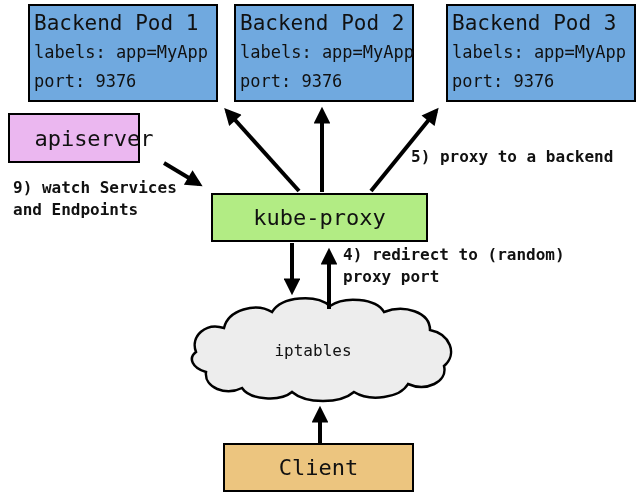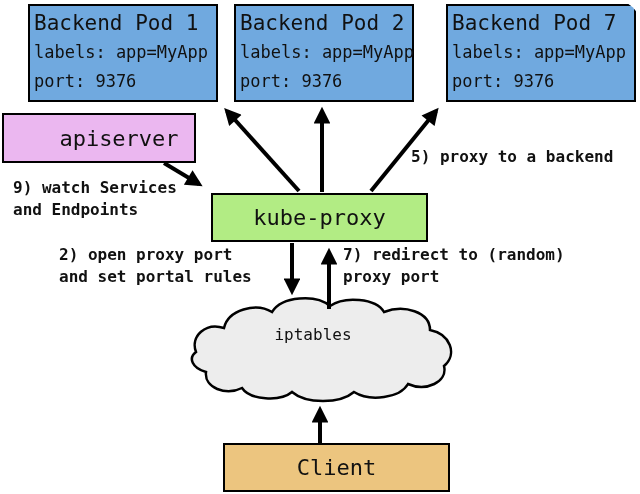--- a/index.html
+++ b/index.html
@@ -4,21 +4,20 @@
 <style>
   html, body { margin: 0; padding: 0; background: #ffffff; }
   #stage {
     position: relative;
     width: 640px;
     height: 494px;
     background: #ffffff;
     font-family: "DejaVu Sans Mono", "Liberation Mono", monospace;
     color: #111111;
     overflow: hidden;
-    border-radius: 25px;
   }
   #connectors { position: absolute; left: 0; top: 0; width: 640px; height: 494px; }
   .box {
     position: absolute;
     box-sizing: border-box;
     border: 2.5px solid #000000;
   }
   .pod {
     background: var(--pod-fill, #70a9df);
     top: 4px;
@@ -30,38 +29,38 @@
   #pod3 { left: 446px; width: 190px; }
   .pod-title { font-size: 21px; line-height: 30px; white-space: nowrap; }
   .pod-line  { font-size: 17px; line-height: 29px; white-space: nowrap; }
   .node-label {
     display: flex;
     align-items: center;
     justify-content: center;
     font-size: 22px;
     white-space: nowrap;
   }
-  #apiserver  { left: 2px;   top: 113px; width: 194px; height: 50px; background: var(--apiserver-fill, #ebb7f0); padding-left: 40px; }
+  #apiserver  { left: 8px;   top: 113px; width: 132px; height: 50px; background: var(--apiserver-fill, #ebb7f0); padding-left: 40px; }
   #kubeproxy  { left: 211px; top: 193px; width: 217px; height: 49px; background: var(--kube-proxy-fill, #b2ec84); }
-  #client     { left: 223px; top: 443px; width: 227px; height: 49px; background: var(--client-fill, #ecc57f); align-items: center; }
+  #client     { left: 223px; top: 443px; width: 191px; height: 49px; background: var(--client-fill, #ecc57f); align-items: center; }
   .annotation {
     position: absolute;
     font-size: 16px;
     font-weight: bold;
     line-height: 22px;
     white-space: pre-line;
   }
   #ann1 { left: 13px;  top: 177px; }
   #ann2 { left: 59px;  top: 244px; }
   #ann3 { left: 327px; top: 408px; }
   #ann4 { left: 343px; top: 244px; }
   #ann5 { left: 411px; top: 146px; }
   #iptables-label {
     position: absolute;
-    left: 263px; top: 324px; width: 100px;
+    left: 263px; top: 340px; width: 100px;
     text-align: center;
     font-size: 16px;
     line-height: 22px;
   }
 </style>
 </head>
 <body>
 
 <div id="stage">
 
@@ -101,40 +100,38 @@
     <div class="pod-line">port: 9376</div>
   </div>
 
   <div class="box pod" id="pod2">
     <div class="pod-title">Backend Pod 2</div>
     <div class="pod-line">labels: app=MyApp</div>
     <div class="pod-line">port: 9376</div>
   </div>
 
   <div class="box pod" id="pod3">
-    <div class="pod-title">Backend Pod 7</div>
+    <div class="pod-title">Backend Pod 3</div>
     <div class="pod-line">labels: app=MyApp</div>
     <div class="pod-line">port: 9376</div>
   </div>
 
   <div class="box node-label" id="apiserver">
     <span>apiserver</span>
   </div>
 
   <div class="box node-label" id="kubeproxy">
     <span>kube-proxy</span>
   </div>
 
   <div id="iptables-label">iptables</div>
 
   <div class="box node-label" id="client">
     <span>Client</span>
   </div>
 
   <div class="annotation" id="ann1">9) watch Services
 and Endpoints</div>
-  <div class="annotation" id="ann2">2) open proxy port
-and set portal rules</div>
-  <div class="annotation" id="ann4">7) redirect to (random)
+  <div class="annotation" id="ann4">4) redirect to (random)
 proxy port</div>
   <div class="annotation" id="ann5">5) proxy to a backend</div>
 
 </div>
 
 </body></html>

